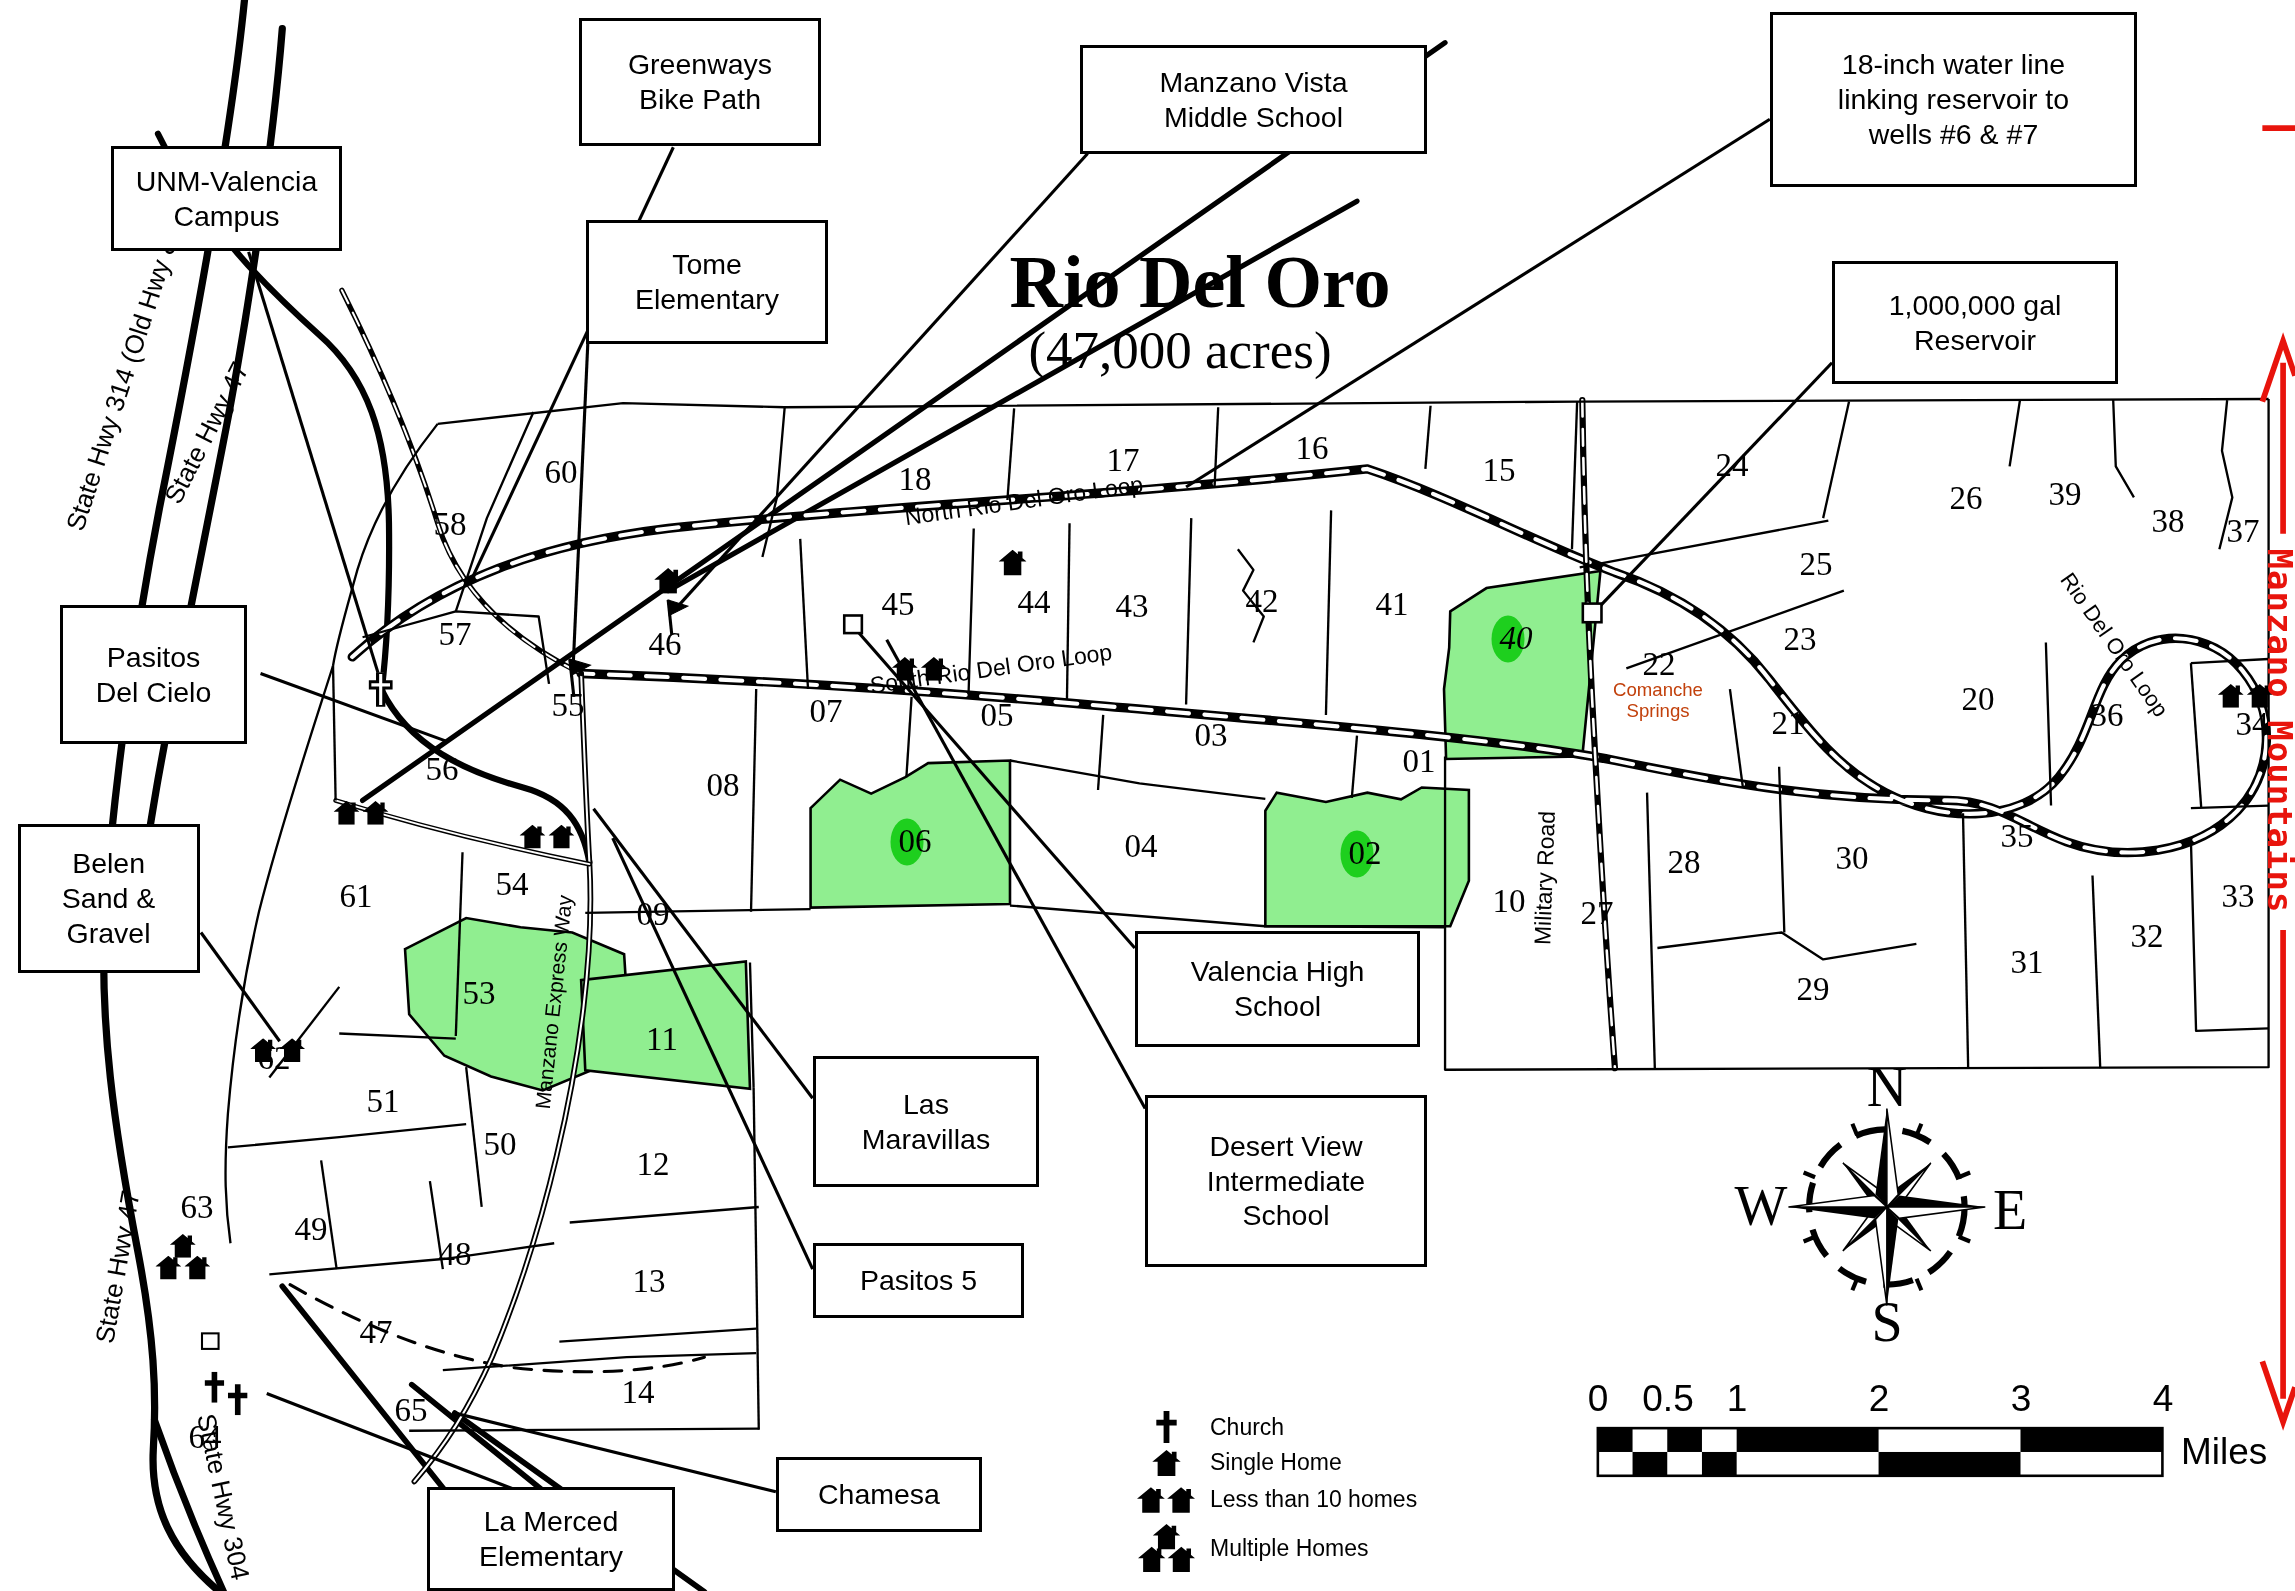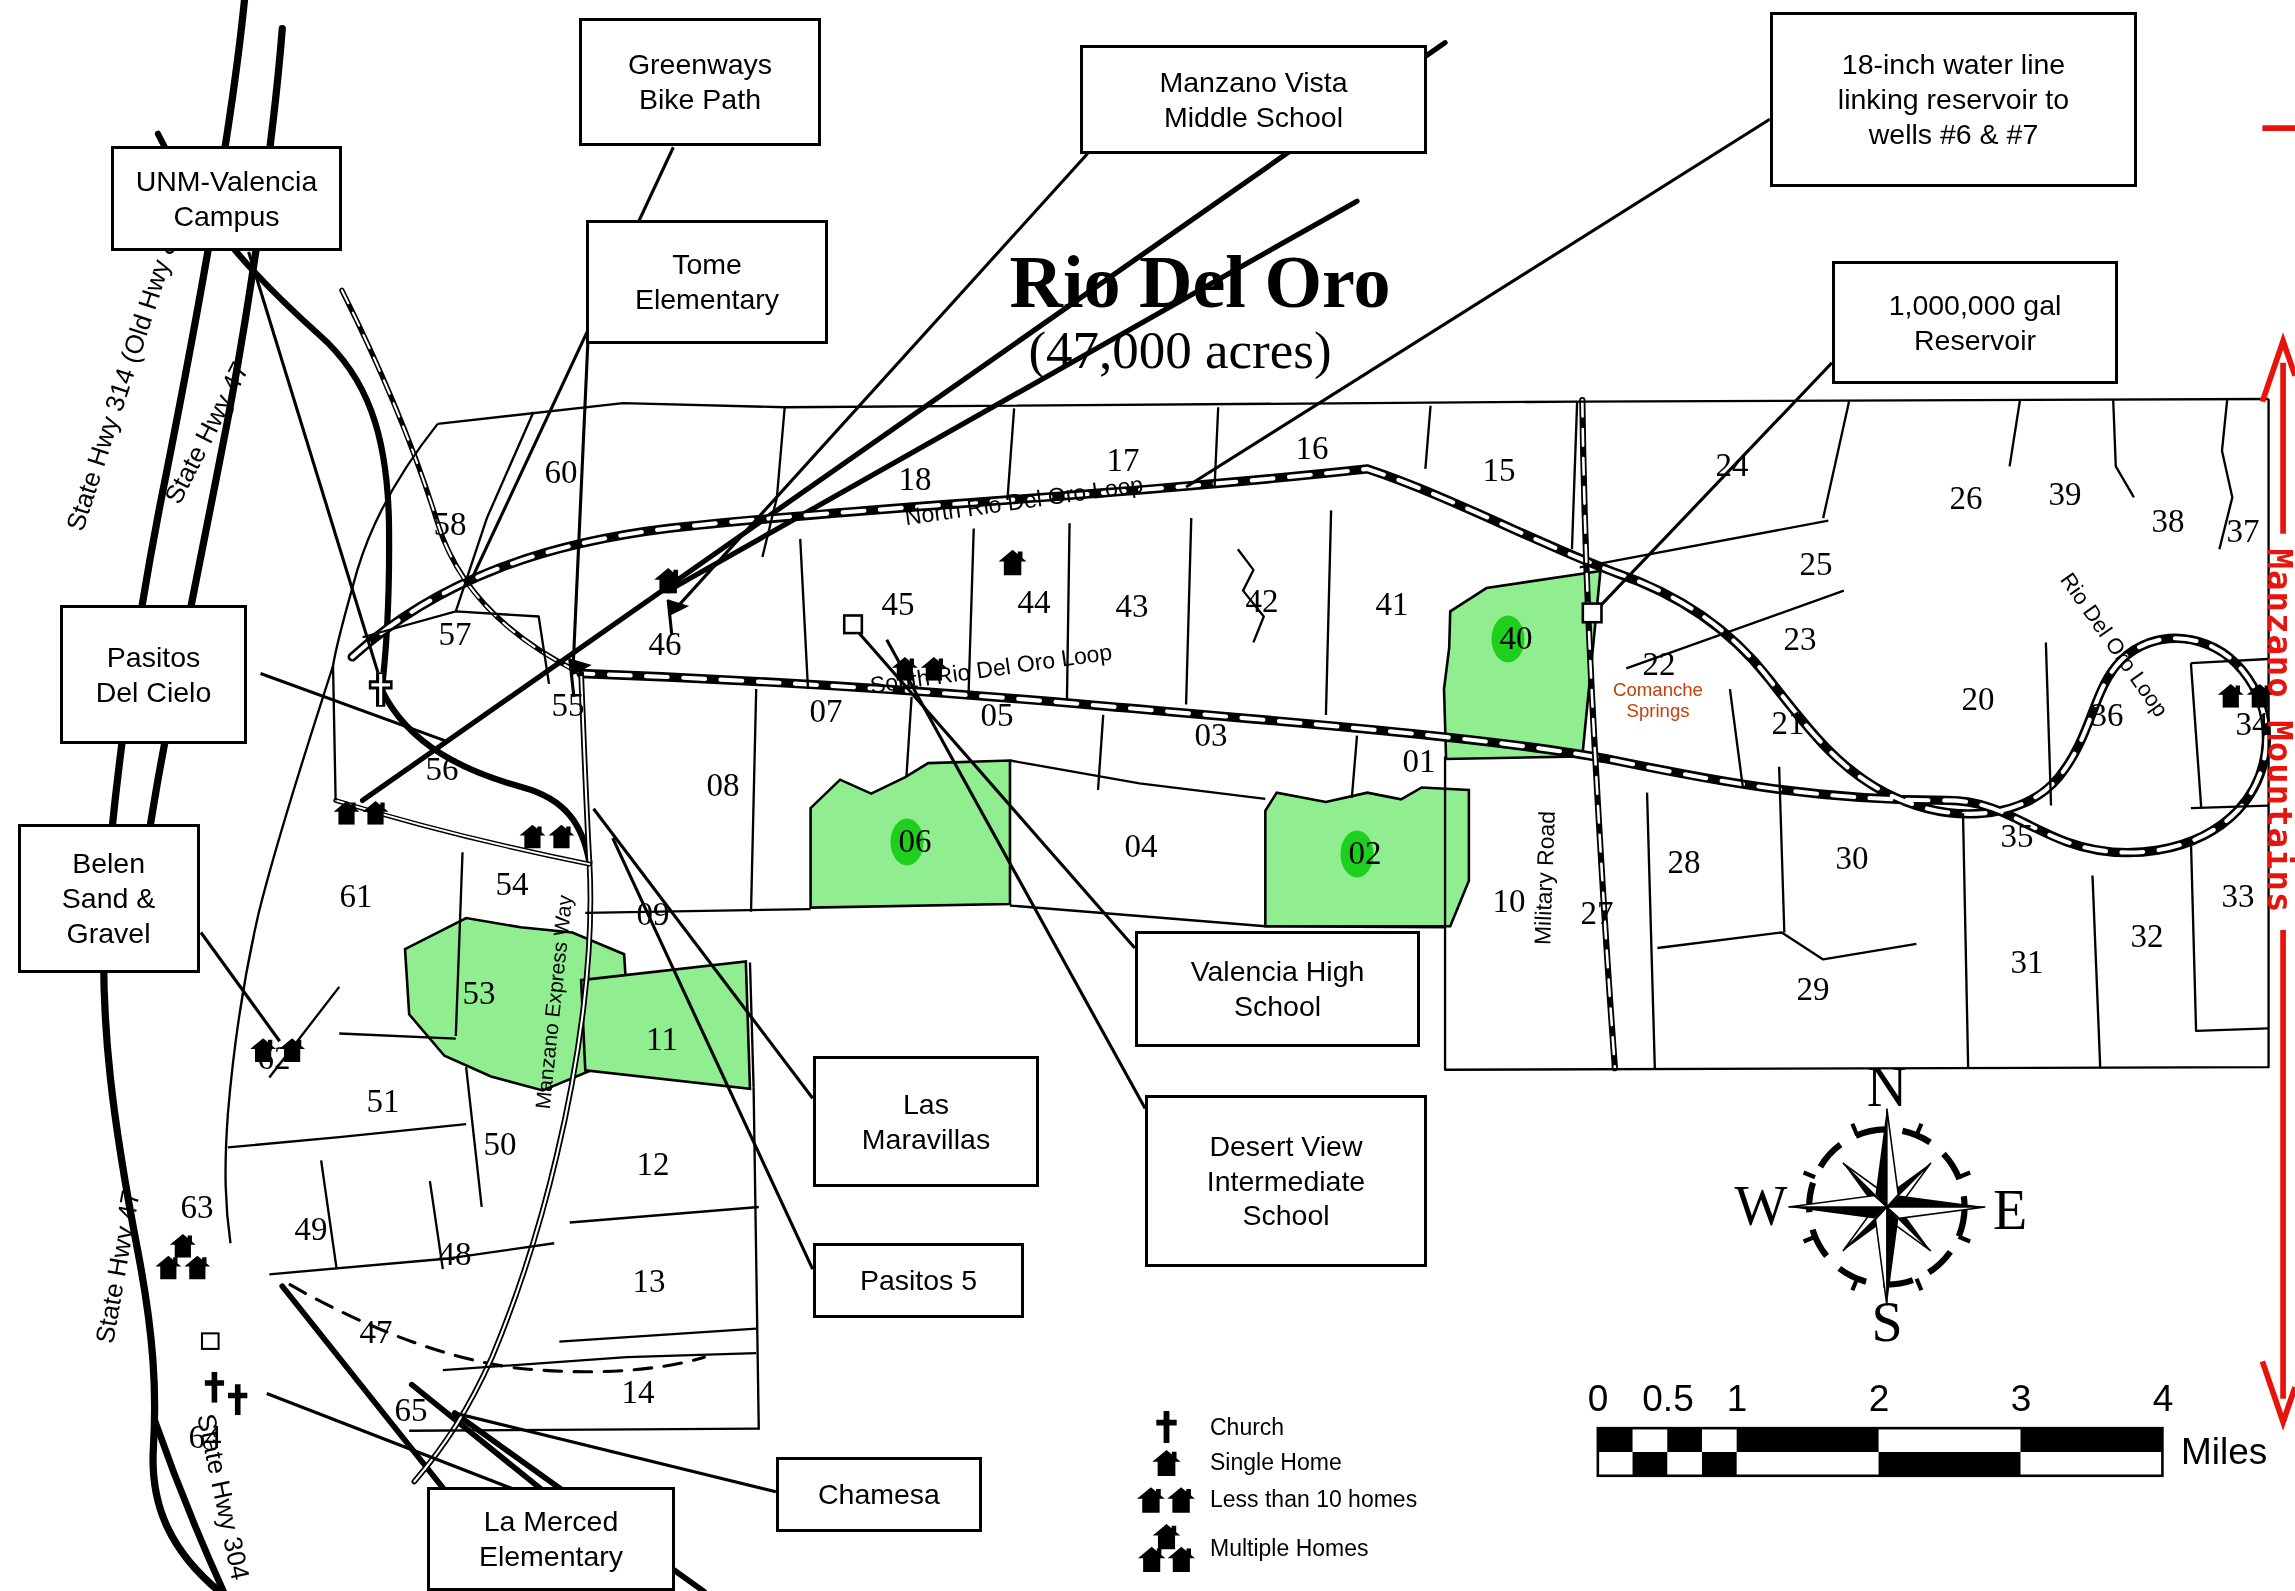--- a/index.html
+++ b/index.html
@@ -313,21 +313,21 @@
       <div class="parcel" style="left: 1816px; top: 564px;"><span class="txt">25</span></div>
       <div class="parcel" style="left: 1966px; top: 498px;"><span class="txt">26</span></div>
       <div class="parcel" style="left: 2065px; top: 494px;"><span class="txt">39</span></div>
       <div class="parcel" style="left: 2168px; top: 521px;"><span class="txt">38</span></div>
       <div class="parcel" style="left: 2243px; top: 531px;"><span class="txt">37</span></div>
       <div class="parcel" style="left: 898px; top: 604px;"><span class="txt">45</span></div>
       <div class="parcel" style="left: 1034px; top: 602px;"><span class="txt">44</span></div>
       <div class="parcel" style="left: 1132px; top: 606px;"><span class="txt">43</span></div>
       <div class="parcel" style="left: 1262px; top: 601px;"><span class="txt">42</span></div>
       <div class="parcel" style="left: 1392px; top: 604px;"><span class="txt">41</span></div>
-      <div class="parcel" style="left: 1516px; top: 638px;"><span class="hl-ellipse"></span><span class="txt">40</span></div>
+      <div class="parcel" style="left: 1516px; top: 638px; font-style: italic;"><span class="hl-ellipse"></span><span class="txt">40</span></div>
       <div class="parcel" style="left: 1800px; top: 639px;"><span class="txt">23</span></div>
       <div class="parcel" style="left: 1659px; top: 664px;"><span class="txt">22</span></div>
       <div class="parcel" style="left: 1788px; top: 723px;"><span class="txt">21</span></div>
       <div class="parcel" style="left: 1978px; top: 699px;"><span class="txt">20</span></div>
       <div class="parcel" style="left: 2107px; top: 715px;"><span class="txt">36</span></div>
       <div class="parcel" style="left: 2252px; top: 724px;"><span class="txt">34</span></div>
       <div class="parcel" style="left: 826px; top: 711px;"><span class="txt">07</span></div>
       <div class="parcel" style="left: 997px; top: 715px;"><span class="txt">05</span></div>
       <div class="parcel" style="left: 1211px; top: 735px;"><span class="txt">03</span></div>
       <div class="parcel" style="left: 1419px; top: 761px;"><span class="txt">01</span></div>

